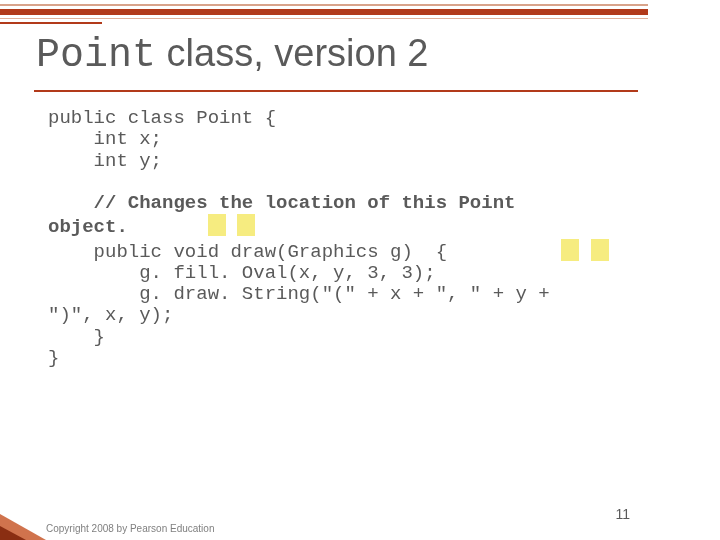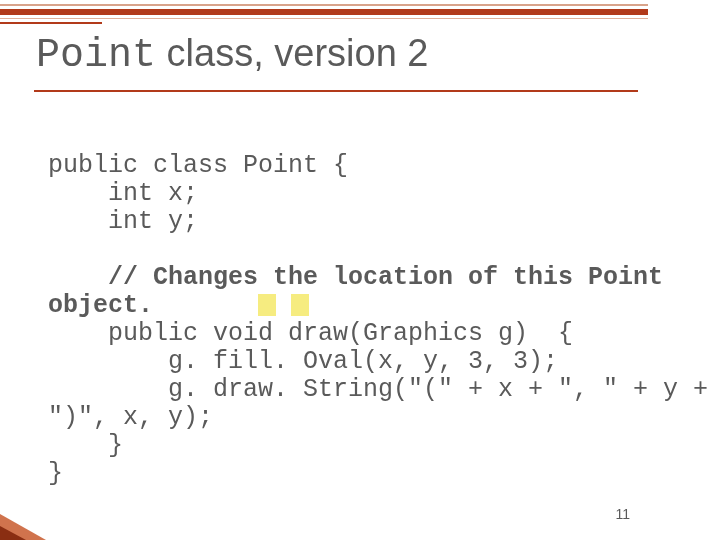--- a/index.html
+++ b/index.html
@@ -62,25 +62,24 @@
     font-family: "Courier New", monospace;
     font-size: 40px;
     color: #5a5a5a;
   }
   .code-block {
     position: absolute;
     top: 108px;
     left: 48px;
     right: 20px;
     font-family: "Courier New", monospace;
-    font-size: 25px;
+    font-size: 19px;
     line-height: 1.12;
     color: #5a5a5a;
     white-space: pre;
-    margin-top: 44px;
   }
   .code-block .comment { color: #5a5a5a; font-weight: bold; }
   .hl {
     display: inline-block;
     width: 18px;
     height: 22px;
     background: #f6ec80;
     vertical-align: -4px;
   }
   .body-text {
@@ -155,15 +154,16 @@
 <span>    </span><span class="comment">// Changes the location of this Point</span>
 <span class="comment">object.</span>       <span class="hl"></span> <span class="hl"></span>
 <span>    public void draw(Graphics g)  {</span>          <span class="hl"></span> <span class="hl"></span>
 <span>        g. fill. Oval(x, y, 3, 3);</span>
 <span>        g. draw. String("(" + x + ", " + y +</span>
 <span>")", x, y);</span>
 <span>    }</span>
 <span>}</span></div>
 
 
+  <div class="footer">Copyright 2008 by Pearson Education</div>
   <div class="pagenum">11</div>
   <div class="corner"></div>
 </div>
 
 </body></html>

